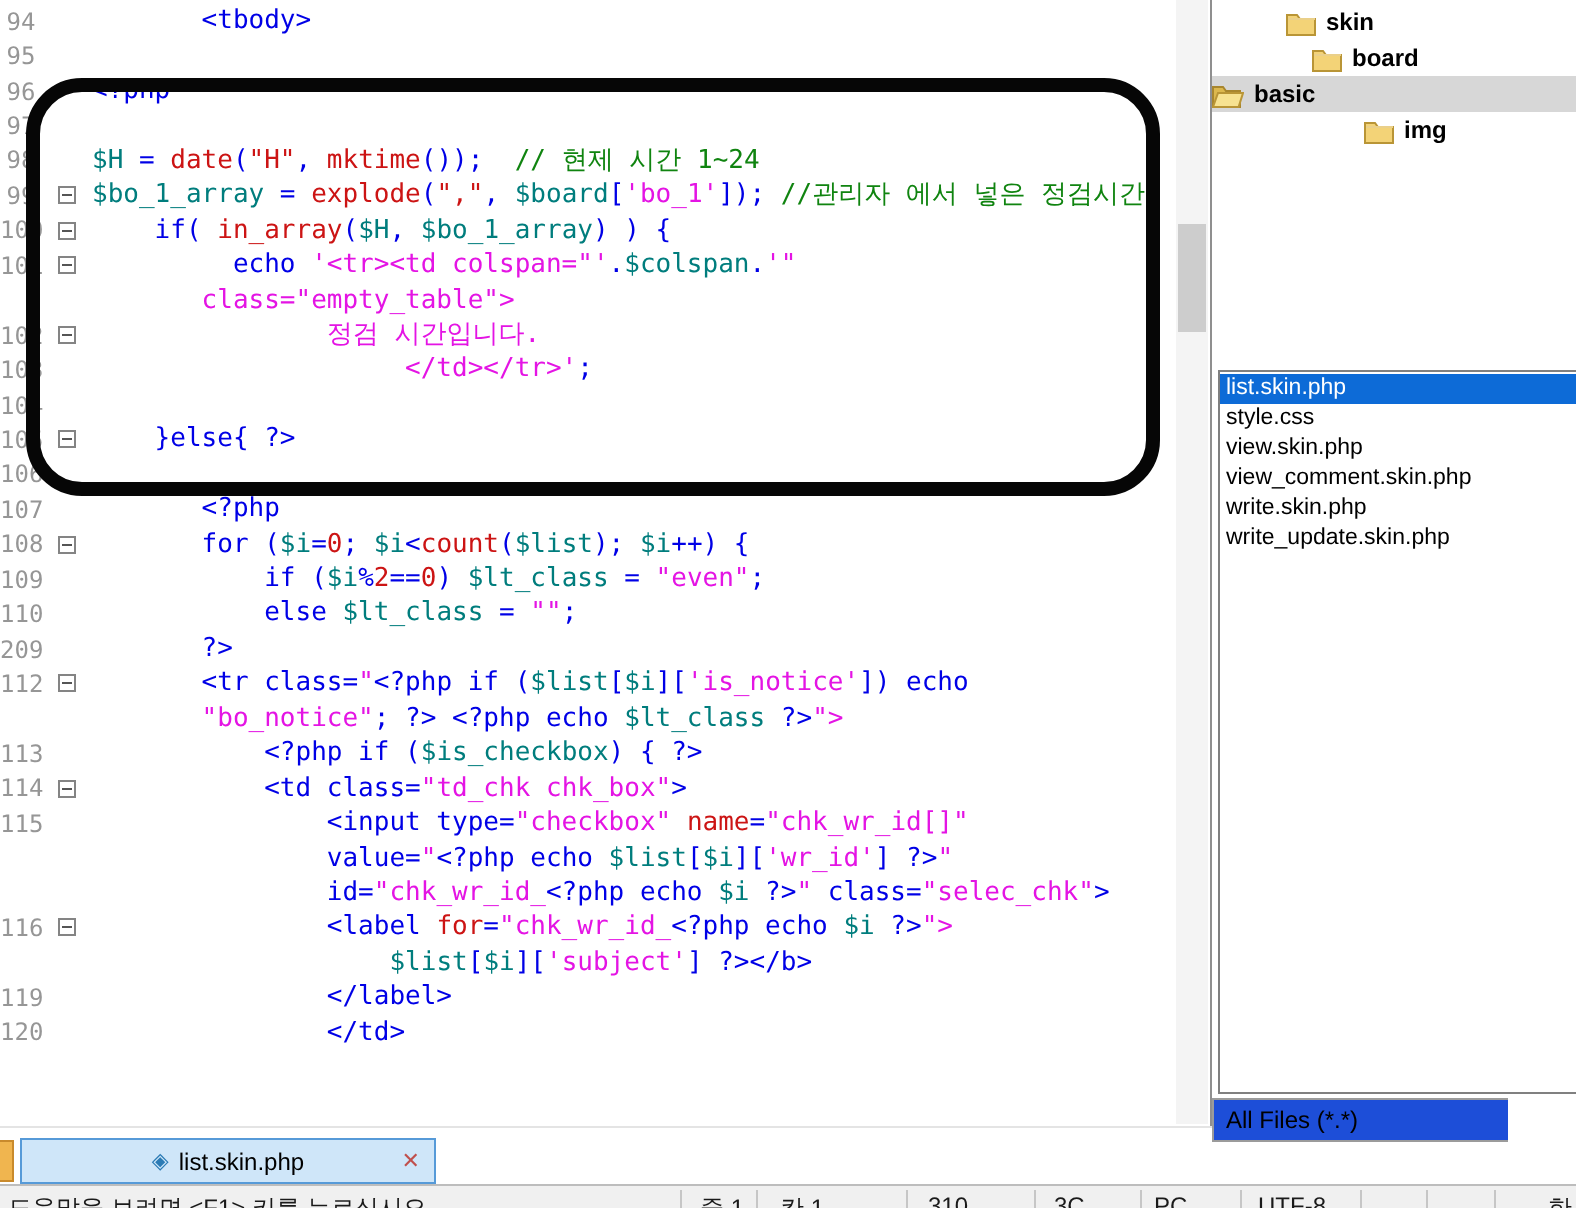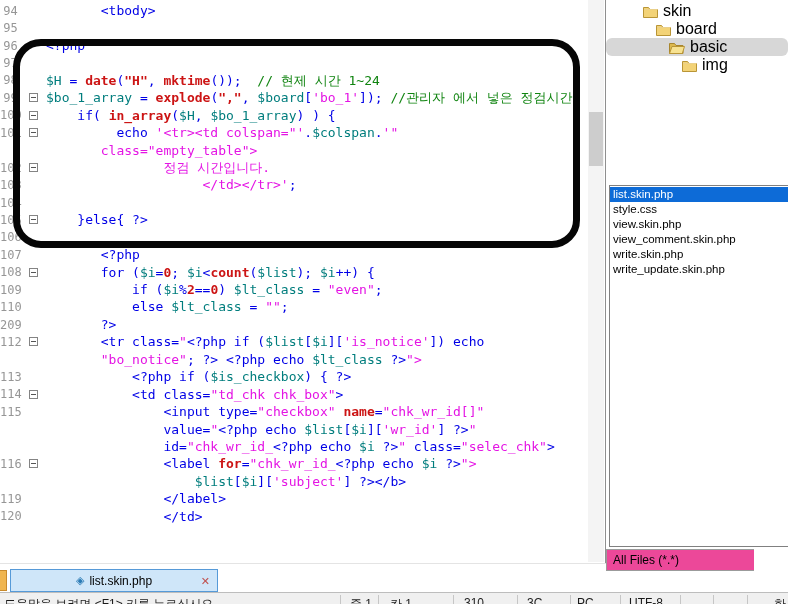--- a/index.html
+++ b/index.html
@@ -15,52 +15,52 @@
   .ln   { flex:none; width:22px; text-align:center; color:#969696;
           font-size:12px; padding-right:1px; }
   .fold { flex:none; width:24px; height:100%; position:relative; }
   .fbox { position:absolute; left:7px; top:4px; width:9px; height:9px;
           border:1px solid #848484; background:#fff; }
   .fbox::after { content:""; position:absolute; left:1px; top:3px;
                  width:5px; height:1px; background:#555; }
   pre.codeline { margin:0; font:inherit; line-height:17.45px; }
   .cb { color:#0000e6; } 
   .ct { color:#007d7d; } 
-  .cr { color:#cc1414;font-weight:bold; } 
+  .cr { color:#cc1414; } 
   .cm { color:#e414e4;text-align:center; } 
   .cg { color:#108410;margin-top:16px; } 
 
   
   #annotation { position:absolute; left:13px; top:39px; width:567px; height:209px;
                 border:7px solid #060606; border-radius:28px; pointer-events:none; }
 
   
   #vscroll { position:absolute; left:588px; top:0; width:16px; height:562px;
              background:#f4f4f4; }
   #vthumb  { position:absolute; left:1px; top:112px; width:14px; height:54px;
              background:#cdcdcd; }
 
   
   #divider { position:absolute; left:605px; top:0; width:1px; height:592px;
              background:#8f8f8f; }
   #sidepanel { position:absolute; left:606px; top:0; width:182px; height:592px;
                background:#fff; }
   #tree { position:absolute; left:0; top:2px; width:182px; height:180px; }
   .titem { position:relative; height:18px; display:flex; align-items:center;
-           font-size:16px; color:#000; }
+           font-size:12px; color:#000;font-weight:bold; }
   .titem.sel { background:#d7d7d7; }
   .ticon { display:inline-flex; margin-right:5px; }
   #filelist { position:absolute; left:3px; top:185px; width:179px; height:362px;
               background:#fff; border:1px solid #808080; border-right:none;
               padding-top:1px; font-size:11.5px; }
   .fitem { height:15px; line-height:15px; padding-left:3px; color:#000;
            white-space:nowrap; }
   .fitem.sel { background:#0d6bd7; color:#fff; }
   #filter { position:absolute; left:0; top:549px; width:148px; height:22px;
-            background:#ec4899; border:1px solid #9b9b9b; border-right:none;
+            background:#1d4ed8; border:1px solid #9b9b9b; border-right:none;
             font-size:12px; color:#000; display:flex; align-items:center;
             padding-left:6px; }
 
   
   #tabbar { position:absolute; left:0; top:563px; width:606px; height:29px;
             background:#fff; border-top:1px solid #e4e4e4; }
   #corner-icon { position:absolute; left:0; top:6px; width:7px; height:21px;
                  background:#f0b54f; border:1px solid #c98a2c; border-left:none; }
   #tab { position:absolute; left:10px; top:5px; width:208px; height:23px;
          background:#cfe6f9; border:1px solid #569ad8; display:flex;
@@ -135,21 +135,21 @@
         </div>
         <div class="titem" style="padding-left: 50px;">
           <span class="ticon">
             <svg width="15" height="13" viewBox="0 0 15 13">
               <path d="M0.5 2.5 h5 l1.5 2 h7.5 v8 h-14 z" fill="#f3d377" stroke="#b99536"></path>
               <path d="M1 4.5 h13.5" stroke="#ead08a" fill="none"></path>
             </svg>
           </span>
           <span>board</span>
         </div>
-        <div class="titem sel" style="padding-left: 63px; border-radius: 6px;">
+        <div class="titem sel" style="">
           <span class="ticon">
             <svg width="16" height="13" viewBox="0 0 16 13">
               <path d="M0.5 2.5 h5 l1.5 2 h7 v8 h-13.5 z" fill="#dcb84e" stroke="#a8862e"></path>
               <path d="M3 5.5 h12.5 l-2.2 7 h-12.8 z" fill="#f7e291" stroke="#b99536"></path>
             </svg>
           </span>
           <span>basic</span>
         </div>
         <div class="titem" style="padding-left: 76px;">
           <span class="ticon">

